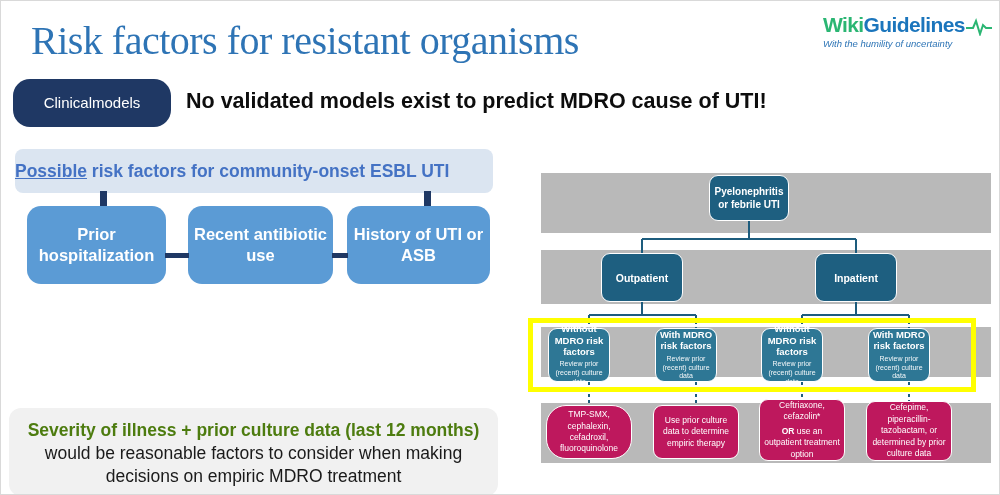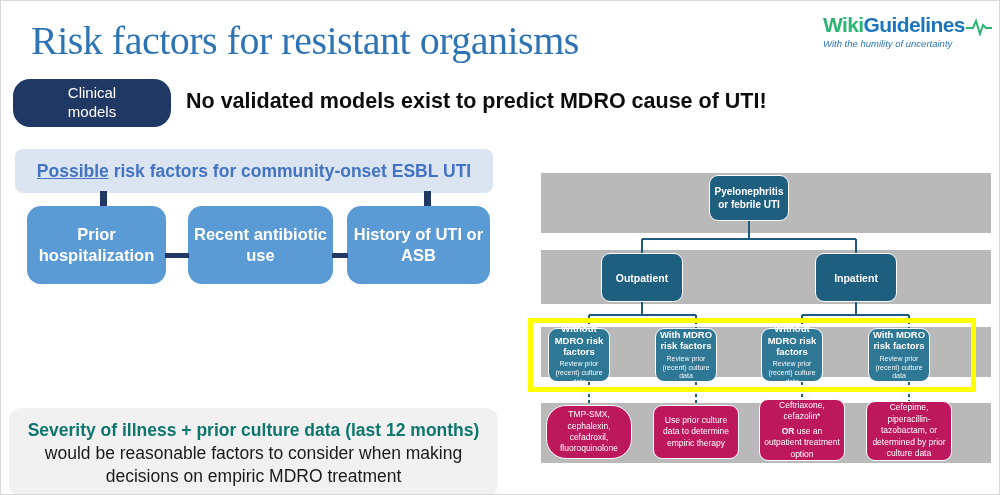--- a/index.html
+++ b/index.html
@@ -16,32 +16,32 @@
   }
   .logo{position:absolute;left:822px;top:12px;width:170px;}
   .logo-main{font-size:21px;font-weight:bold;letter-spacing:-0.6px;white-space:nowrap;}
   .logo-wiki{color:#2bb673;}
   .logo-guid{color:#1b75bc;}
   .logo-pulse{vertical-align:-4px;margin-left:1px;}
   .logo-tag{font-size:9.5px;font-style:italic;color:#2e75b6;margin-top:1px;}
   .badge{
     position:absolute;left:12px;top:78px;width:158px;height:48px;
     background:#1f3864;border-radius:17px;color:#fff;
-    display:flex;flex-direction:column;align-items:center;justify-content:center;
+    display:flex;flex-direction:row;align-items:center;justify-content:center;
     font-size:15px;line-height:1.25;
   }
   .headline{
     position:absolute;left:185px;top:88px;width:640px;
     font-size:21.5px;font-weight:bold;color:#0d0d0d;white-space:nowrap;
   }
   
   .riskbox-header{
     position:absolute;left:14px;top:148px;width:478px;height:44px;
     background:#dbe5f1;border-radius:8px;
-    display:flex;align-items:center;justify-content:center;
+    display:flex;align-items:center;
     font-size:17.5px;font-weight:bold;color:#4472c4;
   }
   .riskbox-header .ul{text-decoration:underline;}
   .tick{position:absolute;width:7px;height:17px;background:#1f3864;}
   .tick1{left:99px;top:190px;}
   .tick2{left:423px;top:190px;}
   .factor{
     position:absolute;top:205px;height:78px;background:#5b9bd5;border-radius:14px;
     color:#fff;display:flex;align-items:center;justify-content:center;text-align:center;
     font-size:16.5px;font-weight:600;line-height:1.3;padding:16px 6px;box-sizing:border-box;
@@ -53,21 +53,21 @@
   .hconn1{left:164px;width:24px;}
   .hconn2{left:331px;width:16px;}
   .bullets{position:absolute;left:15px;top:291px;width:480px;text-align:center;color:#141414;}
   .bullet{margin:0;height:27px;line-height:27px;font-size:13.5px;white-space:nowrap;}
   .summary{
     position:absolute;left:8px;top:407px;width:489px;height:88px;
     background:#f1f1f1;border-radius:12px;box-sizing:border-box;
     padding:11px 16px 0 16px;text-align:center;
     font-size:17.5px;line-height:1.3;color:#1a1a1a;
   }
-  .summary .hl{color:#0f766e;font-weight:bold;}
+  .summary .hl{color:#4d7c0f;font-weight:bold;}
   
   .band{position:absolute;left:540px;width:450px;background:#b9b9b9;}
   .band1{top:172px;height:60px;}
   .band2{top:249px;height:54px;}
   .band3{top:326px;height:50px;}
   .band4{top:402px;height:60px;}
   .yellow-frame{
     position:absolute;left:527px;top:317px;width:448px;height:74px;
     border:5px solid #ffff00;box-sizing:border-box;z-index:3;
   }

